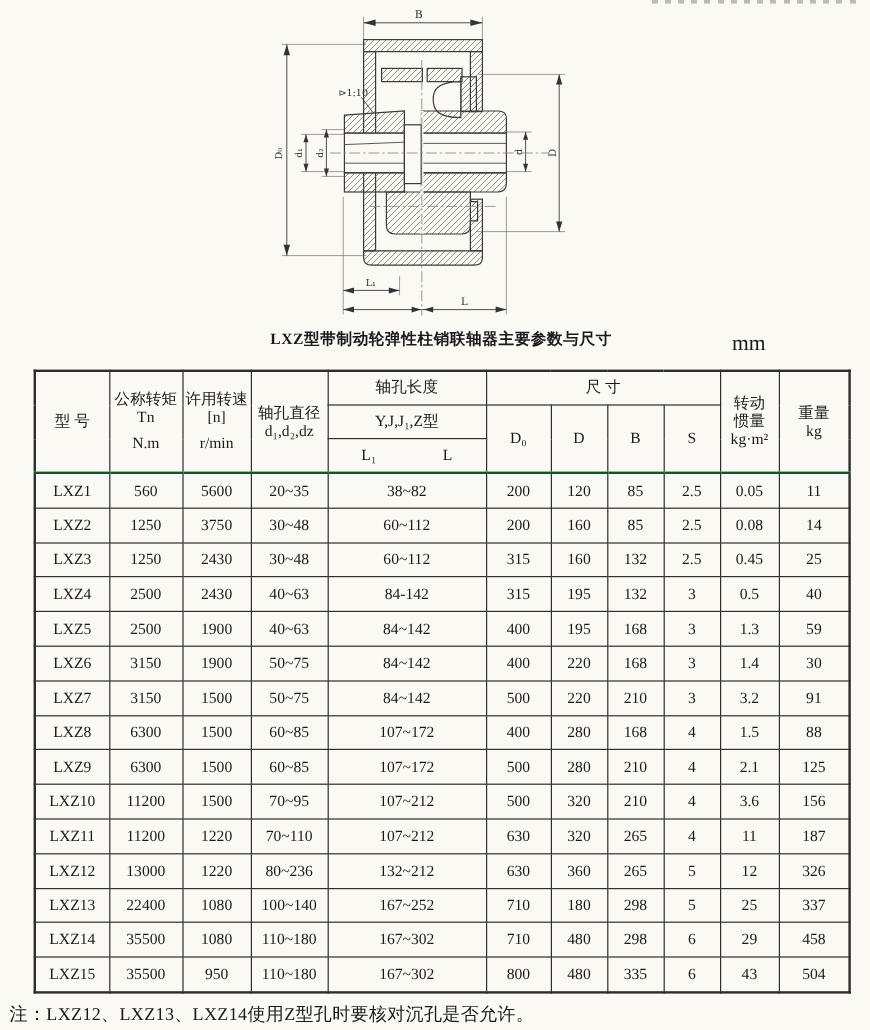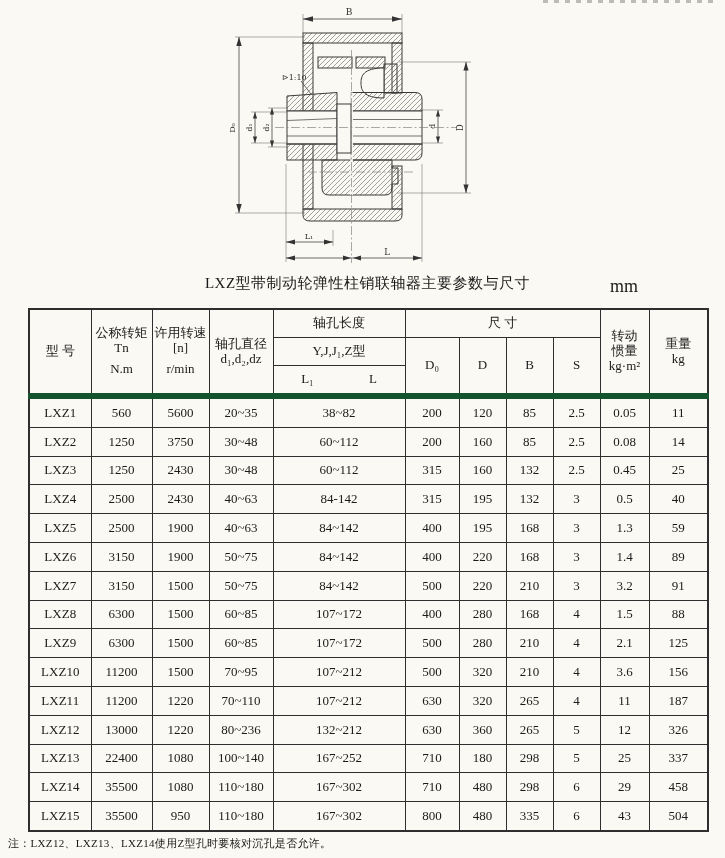--- a/index.html
+++ b/index.html
@@ -9,37 +9,37 @@
     font-family:"Liberation Serif","DejaVu Serif",serif;
     color:#1a1a1a;
   }
   .artifact{
     position:absolute;left:543px;top:0;width:172px;height:3px;
     background:repeating-linear-gradient(90deg,#8a8a85 0 5px,transparent 5px 11px);
     opacity:.55;
   }
   .drawing{position:absolute;left:225px;top:0;width:300px;height:265px;}
   .title-bar{position:absolute;left:28px;top:274px;width:679px;text-align:center;}
-  .title-bar .ttl{font-size:15px;font-weight:normal;letter-spacing:.5px;}
+  .title-bar .ttl{font-size:13px;font-weight:bold;letter-spacing:.5px;}
   .unit{position:absolute;left:610px;top:276px;font-size:18px;}
   .tbl-wrap{position:absolute;left:28px;top:308px;}
   table{
     border-collapse:collapse;table-layout:fixed;width:679px;
     font-size:13px;color:#1a1a1a;background:#fbf9f3;
     border:2px solid #2e2e2e;
   }
   th,td{border:1px solid #2e2e2e;text-align:center;vertical-align:middle;
     font-weight:normal;padding:0;overflow:hidden;}
   thead th{height:27px;line-height:1.15;}
   tbody td{height:27.8px;}
-  tbody tr:first-child td{border-top:6px solid #14532d;margin-left:18px;}
+  tbody tr:first-child td{border-top:2px solid #14532d;margin-left:18px;}
   .gap-sm{margin-top:6px;}
   .gap-md{}
   .lsplit{display:flex;justify-content:space-around;align-items:center;}
-  .note{position:absolute;left:8px;top:836px;font-size:11px;letter-spacing:.3px;}
+  .note{position:absolute;left:8px;top:836px;font-size:15px;letter-spacing:.3px;}
   svg text{font-family:"DejaVu Serif","Liberation Serif",serif;fill:#2e2e2e;}
 </style>
 </head>
 <body>
 
 <div class="artifact"></div>
 
 <svg class="drawing" viewBox="0 0 300 265" xmlns="http://www.w3.org/2000/svg">
   <defs>
     <pattern id="hatch" patternUnits="userSpaceOnUse" width="5" height="5">
@@ -275,21 +275,21 @@
           <td>LXZ6</td>
           <td>3150</td>
           <td>1900</td>
           <td>50~75</td>
           <td>84~142</td>
           <td>400</td>
           <td>220</td>
           <td>168</td>
           <td>3</td>
           <td>1.4</td>
-          <td>89</td>
+          <td>30</td>
         </tr>
         <tr>
           <td>LXZ7</td>
           <td>3150</td>
           <td>1500</td>
           <td>50~75</td>
           <td>84~142</td>
           <td>500</td>
           <td>220</td>
           <td>210</td>

